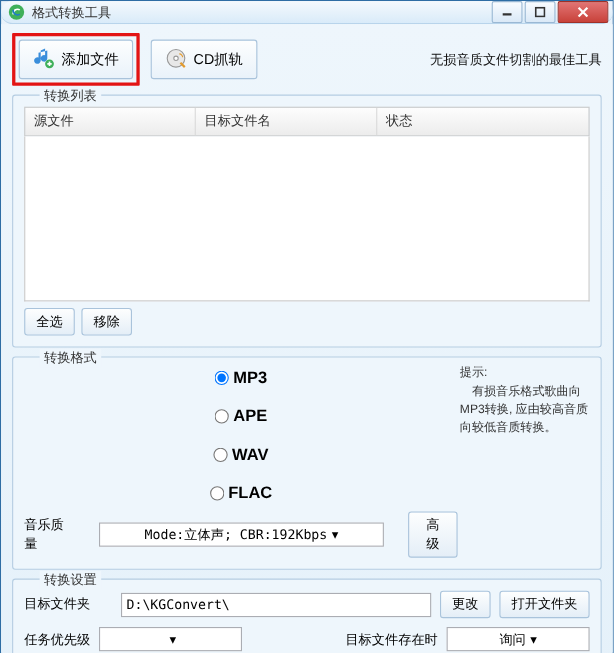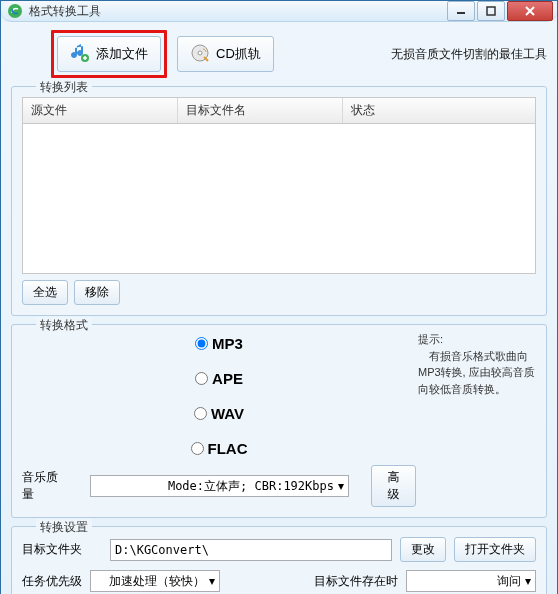--- a/index.html
+++ b/index.html
@@ -8,39 +8,39 @@
 .titlebar { height: 30px; background: linear-gradient(#f4f9fd, #d9ebf9); display: flex; align-items: center; padding: 0 4px 0 6px; border-bottom: 1px solid #b8d4eb; border-radius: 11px; }
 .titlebar .app-icon { width: 16px; height: 16px; margin-right: 6px; }
 .titlebar .title { flex: 1; color: #333; font-size: 12px; }
 .win-btns { display: flex; gap: 2px; }
 .win-btn { width: 28px; height: 20px; border: 1px solid #9ab8d4; background: linear-gradient(#f9fcff,#dae9f7); border-radius: 2px; display: flex; align-items: center; justify-content: center; cursor: pointer; }
 .win-btn.close { width: 46px; background: linear-gradient(#e27474,#c8423a); border-color: #a03028; color: #fff; }
 .win-btn svg { display: block; }
 .content { flex: 1; padding: 8px 10px 10px; display: flex; flex-direction: column; gap: 8px; background: linear-gradient(#eef6fc,#e5f1fa); }
 .top-row { display: flex; align-items: center; gap: 10px; }
 .big-btn { height: 36px; padding: 0 12px; display: flex; align-items: center; gap: 6px; background: linear-gradient(#fdfefe,#e9f2fa); border: 1px solid #a9c3db; border-radius: 3px; cursor: pointer; font-size: 13px; }
-.highlight-box { border: 3px solid #e31414; padding: 3px; border-radius: 1px; margin-left: 40px; }
+.highlight-box { border: 3px solid #e31414; padding: 3px; border-radius: 1px; }
 .subtitle { margin-left: auto; color: #111; font-size: 12px; }
 .groupbox { border: 1px solid #b5cde2; border-radius: 3px; padding: 10px 10px 10px; position: relative; background: #eef6fc; }
 .groupbox > .legend { position: absolute; top: -8px; left: 24px; background: #eef6fc; padding: 0 4px; font-size: 12px; color: #333; }
 .listbox { flex: 1; display: flex; flex-direction: column; }
 .list-header { display: flex; background: linear-gradient(#fdfdfd,#ececec); border: 1px solid #c9c9c9; }
 .list-header .col { padding: 4px 8px; border-right: 1px solid #d9d9d9; font-size: 12px; color: #333; }
 .list-header .col:last-child { border-right: none; }
 .list-body { flex: 1; background: #fff; border: 1px solid #c9c9c9; border-top: none; min-height: 150px; }
 .row-below-list { display: flex; gap: 6px; margin-top: 6px; }
 .btn { padding: 3px 10px; background: linear-gradient(#fdfefe,#e4eef7); border: 1px solid #a9c3db; border-radius: 3px; cursor: pointer; font-size: 12px; }
 .btn.primary { padding: 4px 14px; display: inline-flex; align-items: center; gap: 5px; }
 .format-row { display: flex; align-items: center; gap: 18px; margin-bottom: 8px; flex-direction: column; }
 .format-row label { display: flex; align-items: center; gap: 4px; font-size: 15px; font-weight: bold; cursor: pointer; }
 .format-row input[type=radio] { cursor: pointer; }
 .tip-box { position: absolute; right: 10px; top: 6px; width: 118px; font-size: 11px; color: #333; line-height: 1.5; }
 .quality-row { display: flex; align-items: center; gap: 22px; }
 .select, .input { background: #fff; border: 1px solid #abadb3; padding: 2px 4px; font-size: 12px; height: 22px; }
-.select { cursor: pointer; display: inline-flex; align-items: center; justify-content: flex-end; }
+.select { cursor: pointer; display: inline-flex; align-items: center; justify-content: center; }
 .select .arrow { margin-left: 4px; }
 .settings-row { display: flex; align-items: center; gap: 8px; margin-bottom: 8px; }
 .settings-row .lbl { min-width: 60px; }
 .bottom-row { display: flex; justify-content: flex-end; gap: 8px; padding-top: 4px; }
 input[type=text] { font-family: "SimSun", monospace; }
 </style>
 </head>
 <body>
 
 <div class="window">
@@ -154,21 +154,20 @@
       <span class="legend">转换设置</span>
       <div class="settings-row">
         <span class="lbl">目标文件夹</span>
         <input type="text" class="input" style="flex: 1 1 0%; margin-left: 20px;" value="D:\KGConvert\">
         <button class="btn">更改</button>
         <button class="btn">打开文件夹</button>
       </div>
       <div class="settings-row">
         <span class="lbl">任务优先级</span>
         <div class="select" style="width:130px">
-          <span>加速处理（较快）</span>
           <span class="arrow">▾</span>
         </div>
         <span style="margin-left:auto">目标文件存在时</span>
         <div class="select" style="width:130px">
           <span>询问</span>
           <span class="arrow">▾</span>
         </div>
       </div>
     </div>
 

